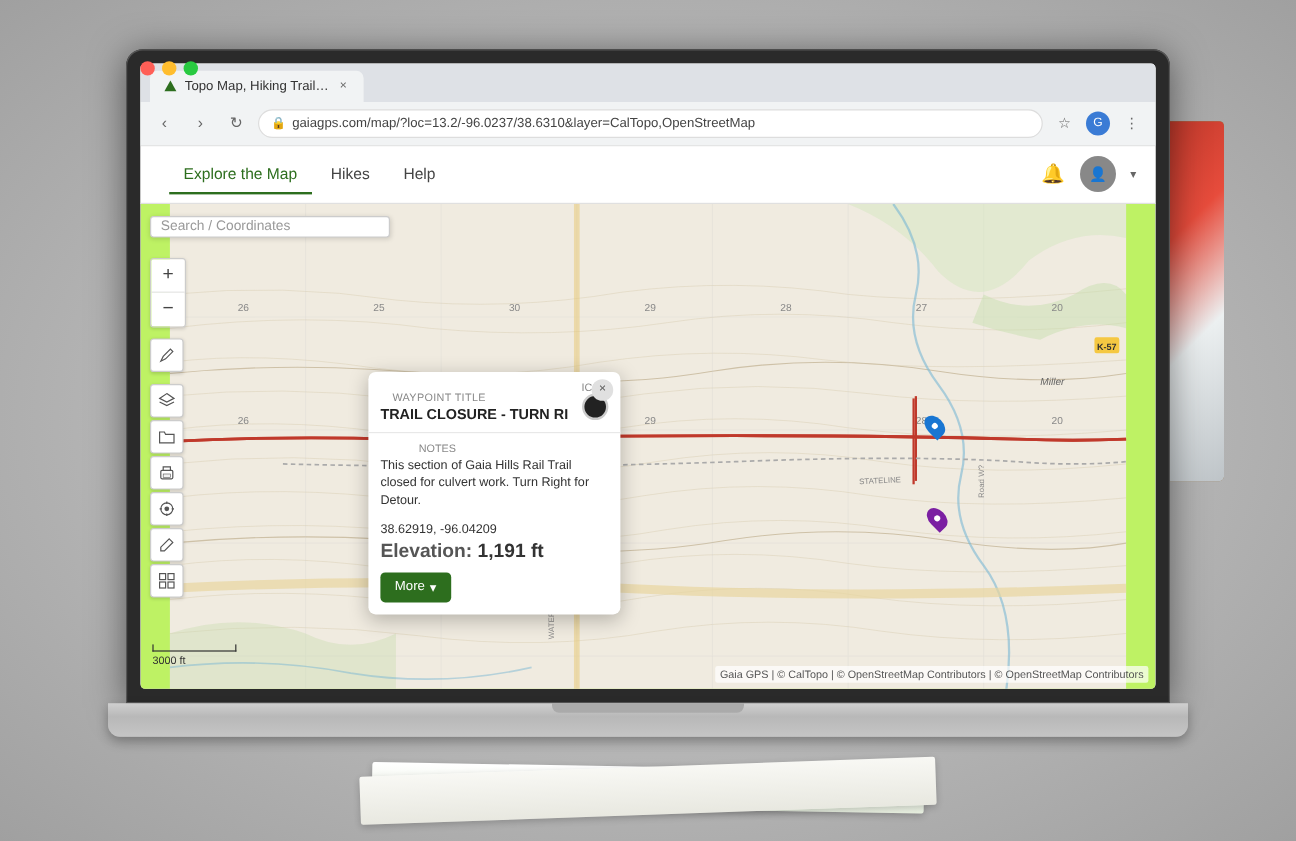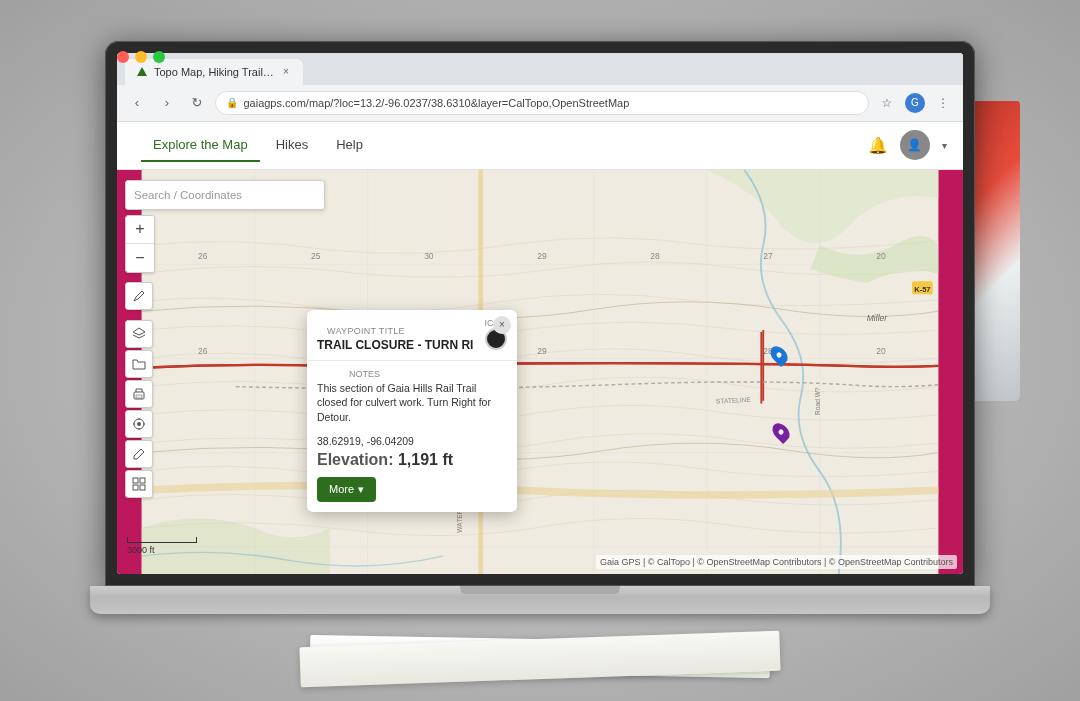--- a/index.html
+++ b/index.html
@@ -317,21 +317,21 @@
     .map-container {
       flex: 1;
       position: relative;
       overflow: hidden;
     }
 
     
     .map-bg {
       position: absolute;
       inset: 0;
-      background-color: #be185d;
+      background-color: #bef264;
     }
 
     
     .topo-svg {
       position: absolute;
       inset: 0;
       width: 100%;
       height: 100%;
     }
 
@@ -380,21 +380,21 @@
     .map-tool-group .map-tool-btn:last-child {
       border-bottom: none;
     }
 
     
     .map-search {
       position: absolute;
       top: 10px;
       left: 8px;
       width: 200px;
-      height: 30px;
+      height: 18px;
       background: #fff;
       border: 1px solid #ccc;
       border-radius: 3px;
       display: flex;
       align-items: center;
       padding: 0 8px;
       font-size: 11.5px;
       color: #888;
       box-shadow: 0 1px 4px rgba(0,0,0,0.15);
       z-index: 10;

